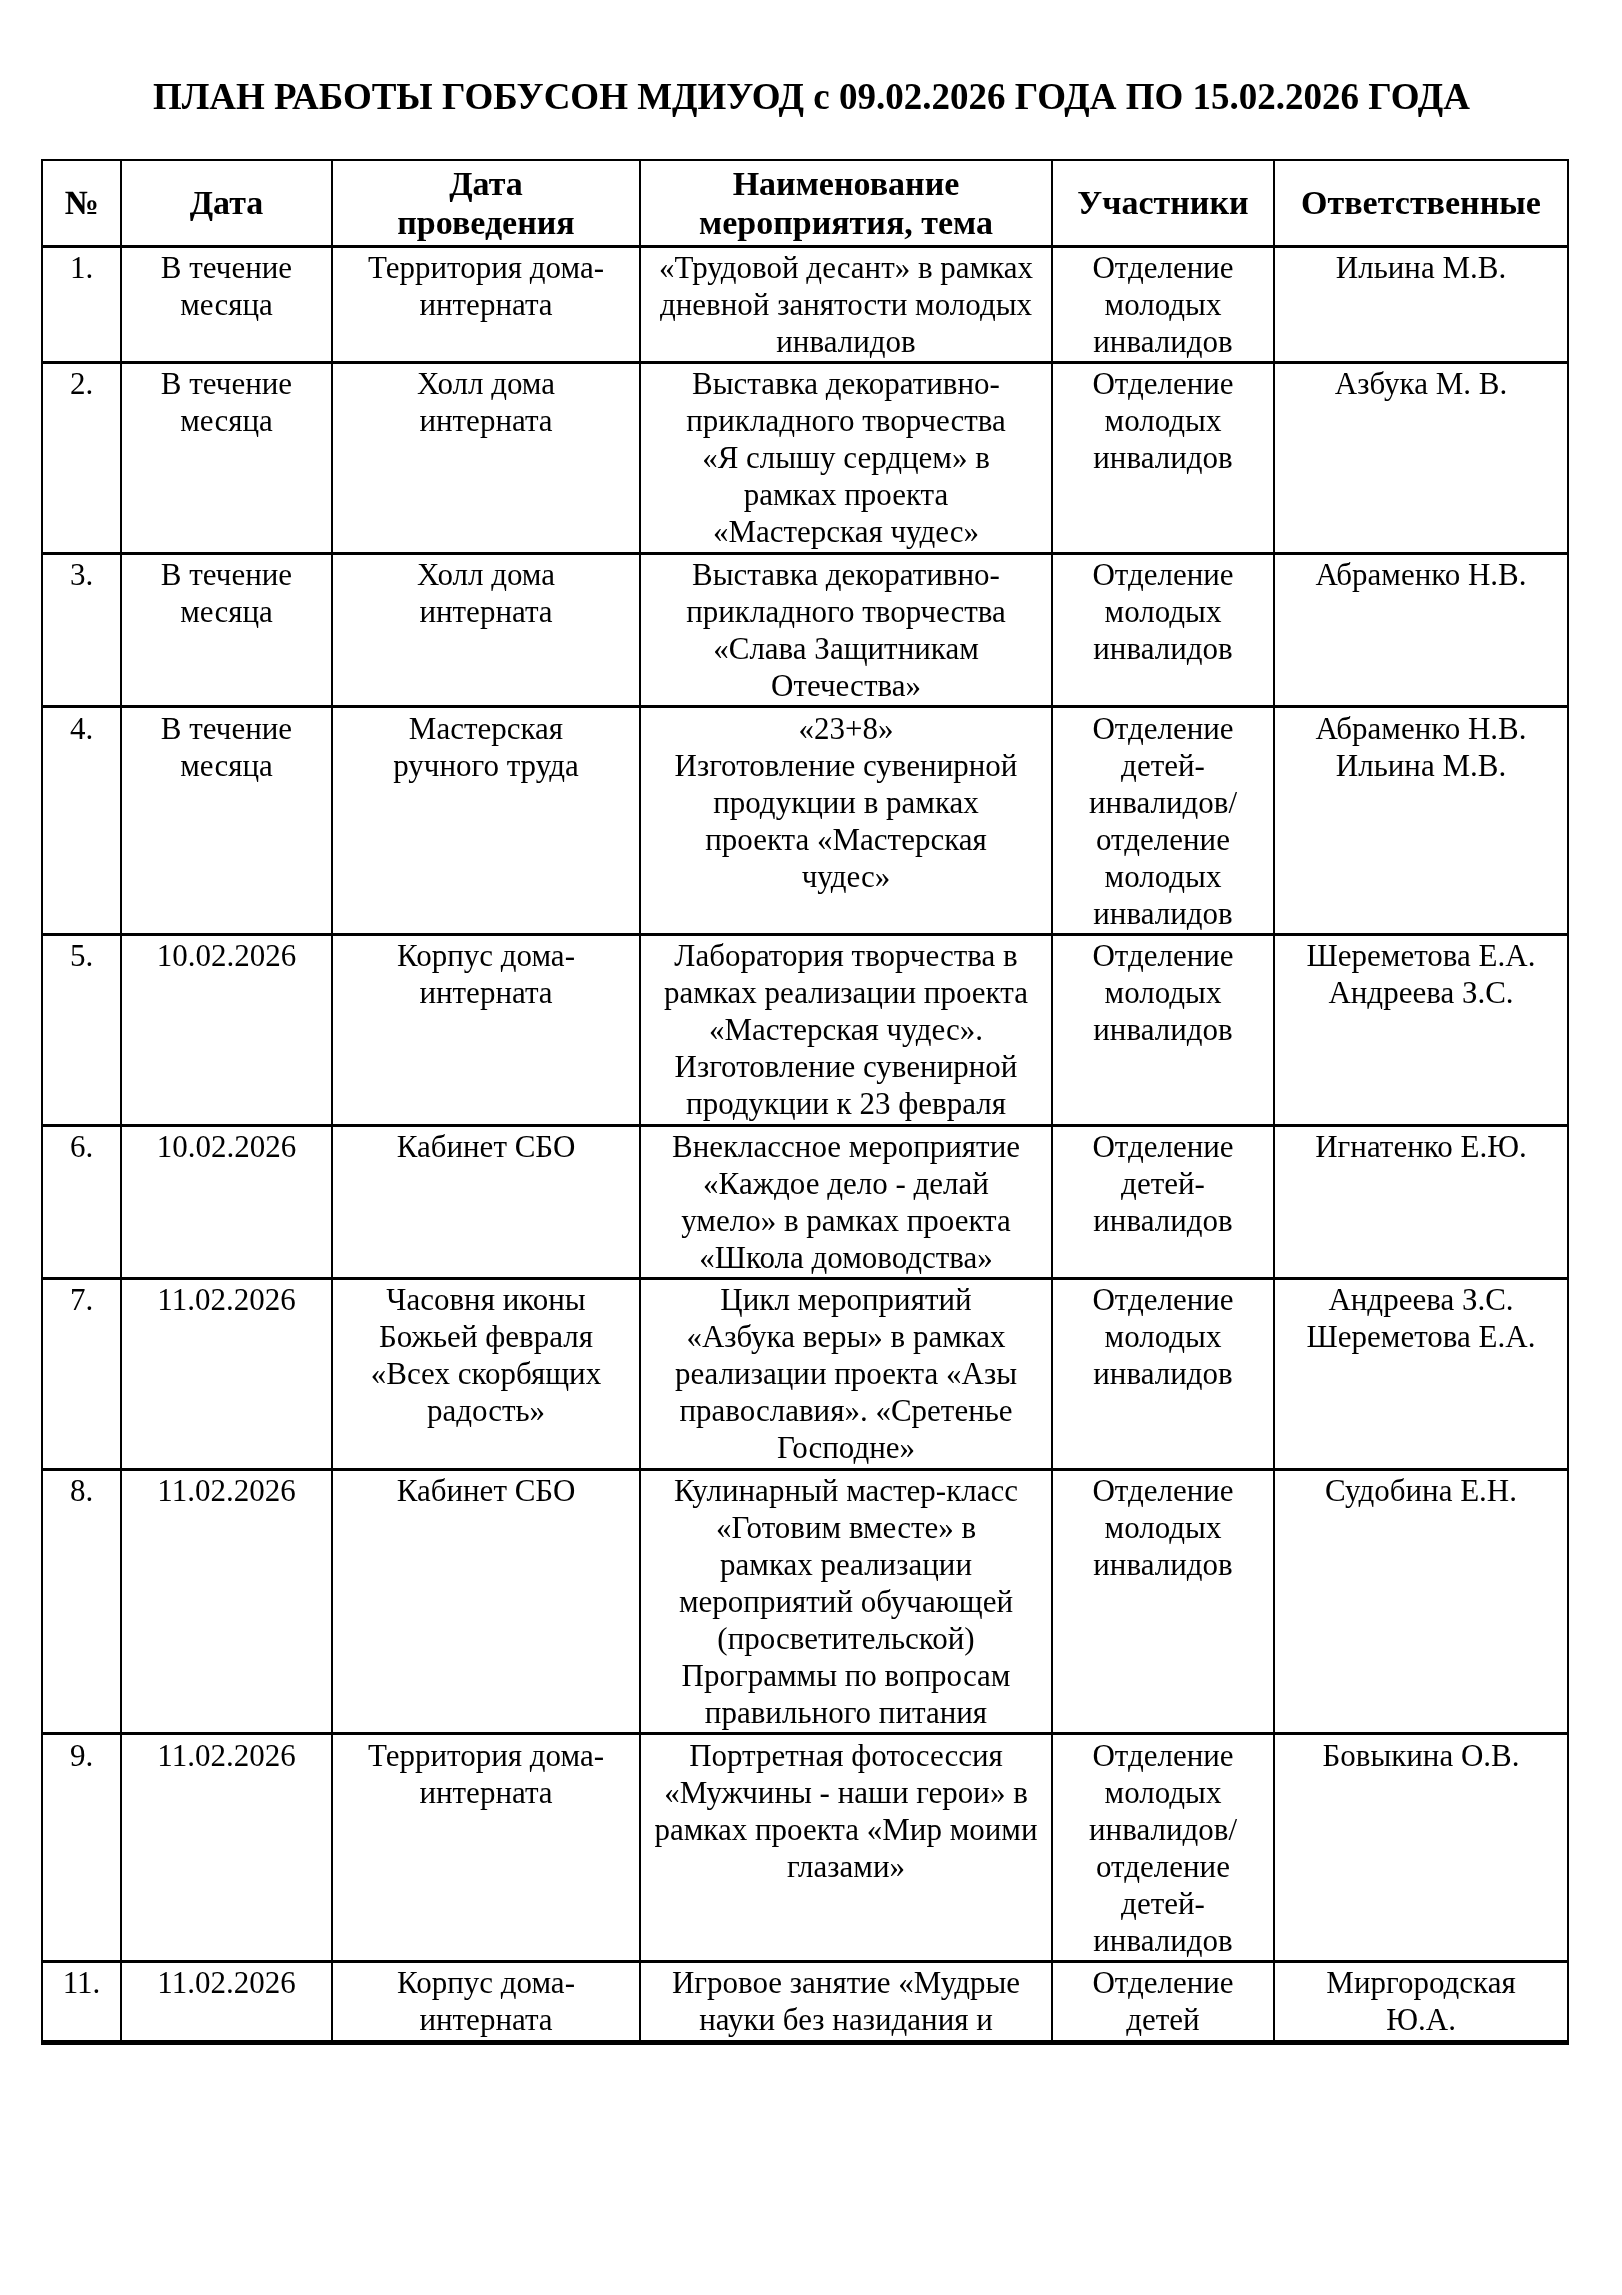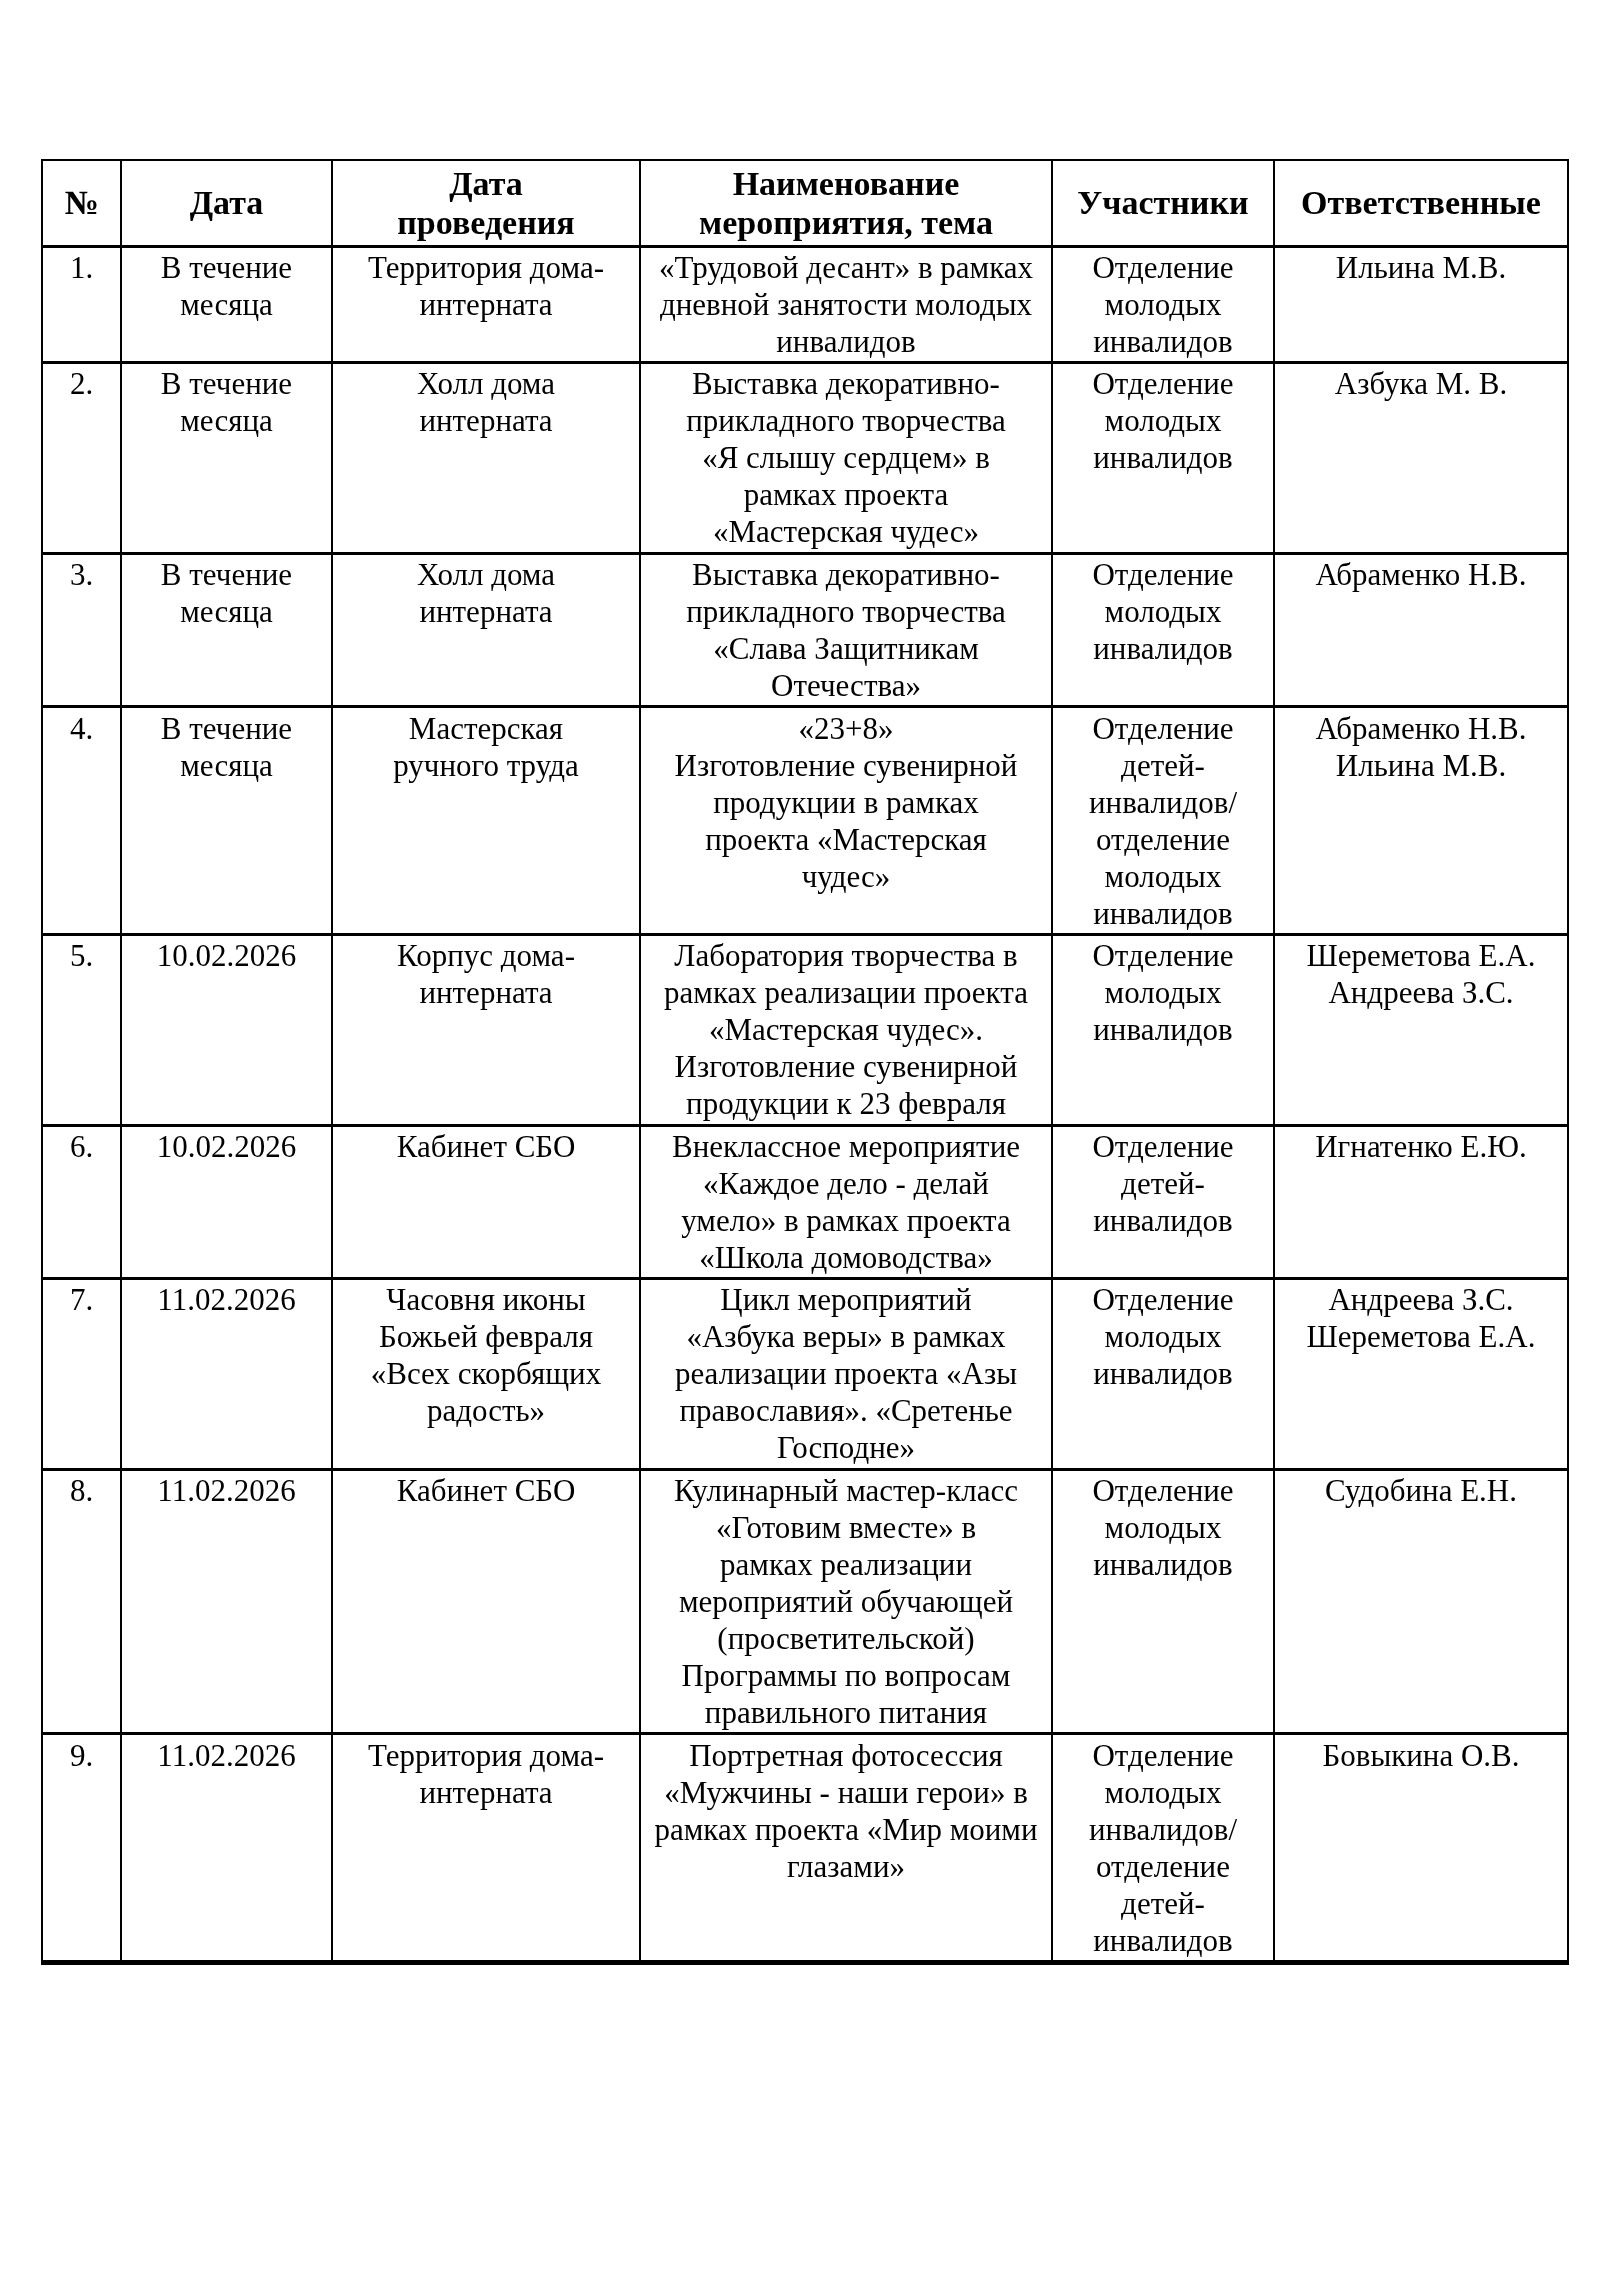--- a/index.html
+++ b/index.html
@@ -65,20 +65,21 @@
   col.c-place { width: 308px; }
   col.c-event { width: 412px; }
   col.c-part  { width: 222px; }
   col.c-resp  { width: 294px; }
 </style>
 </head>
 <body>
 
 <div class="page">
 
+  <div class="doc-title">ПЛАН РАБОТЫ ГОБУСОН МДИУОД с 09.02.2026 ГОДА ПО 15.02.2026 ГОДА</div>
 
   <table class="plan">
     <colgroup>
       <col class="c-num">
         <col class="c-date">
         <col class="c-place">
       <col class="c-event">
         <col class="c-part">
         <col class="c-resp">
     </colgroup>
@@ -233,17 +234,29 @@
 рамках проекта «Мир моими
 глазами»</td>
         <td>Отделение
 молодых
 инвалидов/
 отделение
 детей-
 инвалидов</td>
         <td>Бовыкина О.В.</td>
       </tr>
+      <tr>
+        <td>11.</td>
+        <td>11.02.2026</td>
+        <td>Корпус дома-
+интерната</td>
+        <td>Игровое занятие «Мудрые
+науки без назидания и</td>
+        <td>Отделение
+детей</td>
+        <td>Миргородская
+Ю.А.</td>
+      </tr>
     </tbody>
   </table>
 
 </div>
 
 
 </body></html>

